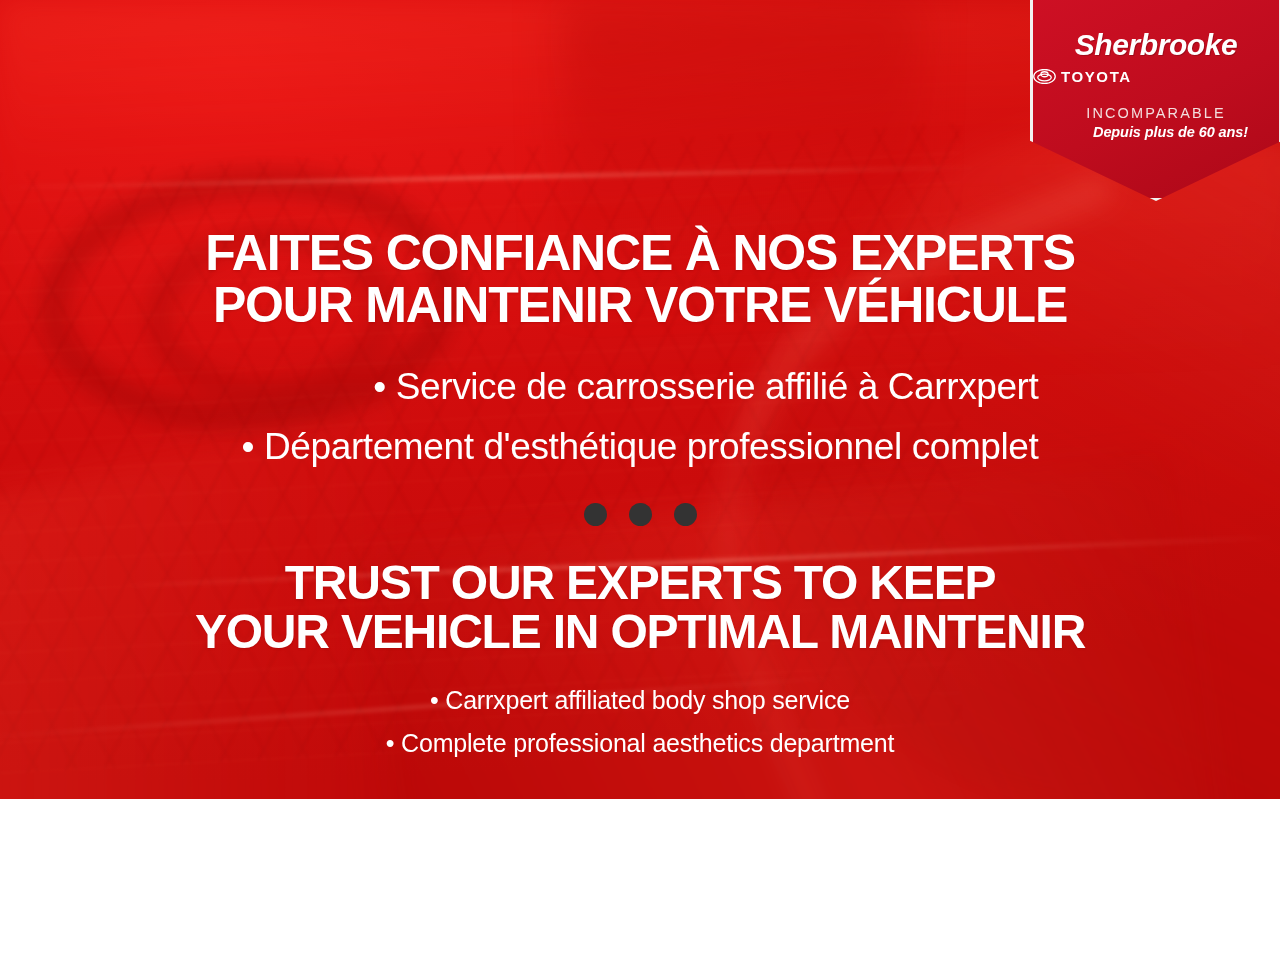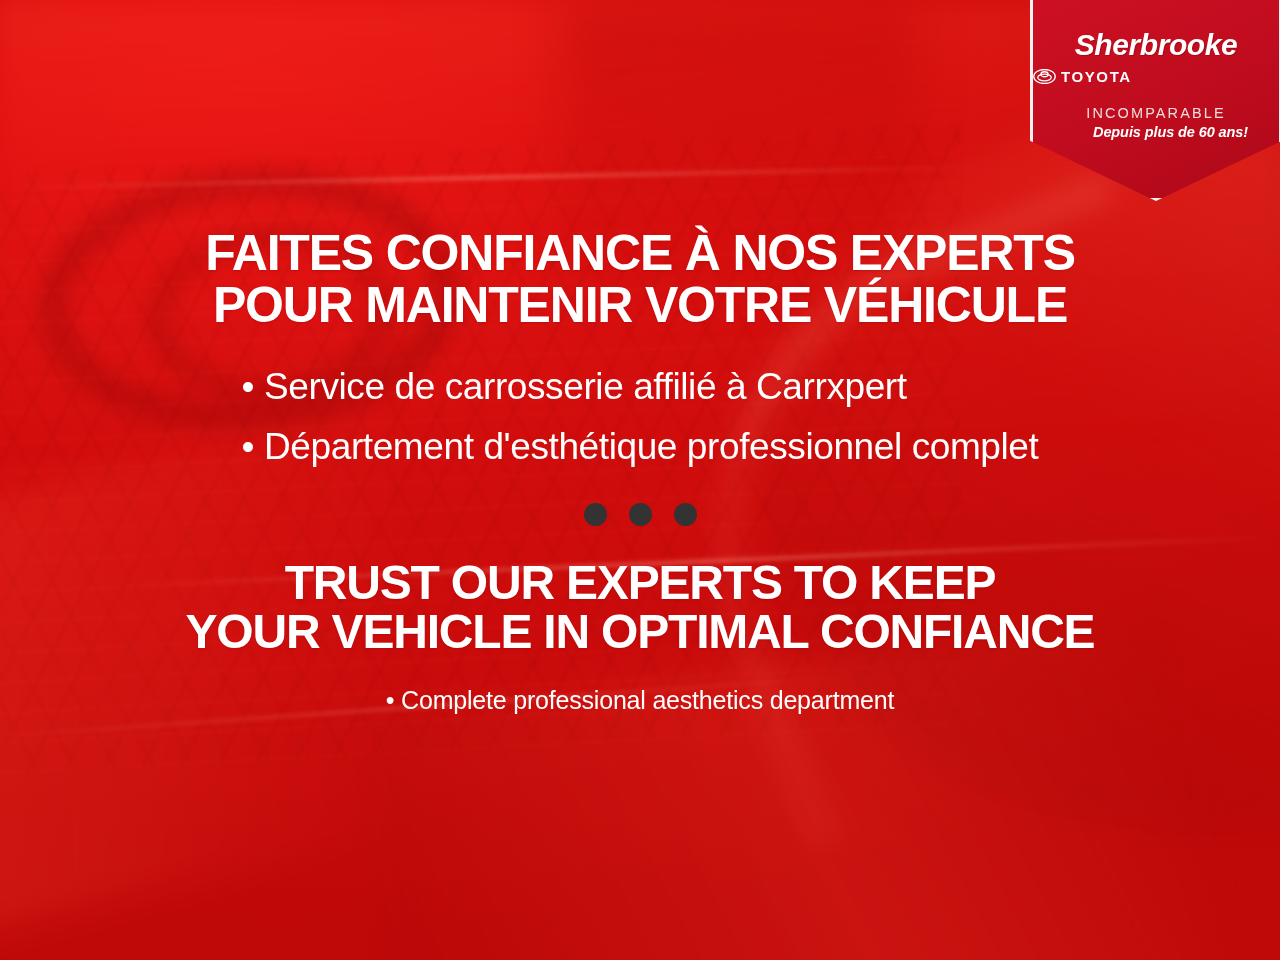--- a/index.html
+++ b/index.html
@@ -5,21 +5,21 @@
   * { margin:0; padding:0; box-sizing:border-box; }
   html, body {
     width:1280px; height:960px;
     overflow:hidden;
     font-family:"Liberation Sans", sans-serif;
   }
 
   
   .stage{
     position:relative;
-    width:1280px; height:960px;
+    width:1280px; height:799px;
     background:#d61010;
     overflow:hidden;
   }
 
   
   .bg-base{
     position:absolute; inset:0;
     background:
       radial-gradient(120% 90% at 18% 8%, #e81414 0%, #d20d0d 45%, #bf0808 100%);
   }
@@ -151,21 +151,21 @@
     margin-top:228px;
     font-size:50px;
     width:1010px;
   }
   .bullets-fr{
     margin-top:26px;
     color:#ffffff;
     font-size:37px;
     font-weight:400;
     line-height:1.62;
-    text-align:left;
+    text-align:right;
     letter-spacing:-.4px;
   }
 
   .dots{
     margin-top:26px;
     display:flex; gap:22px; justify-content:center;
   }
   .dot{ width:23px; height:23px; border-radius:50%; background:#333333; }
 
   .headline-en{
@@ -230,21 +230,22 @@
     </div>
 
     <div class="dots">
       <span class="dot"></span>
       <span class="dot"></span>
       <span class="dot"></span>
     </div>
 
     <h2 class="headline headline-en">
       <div>TRUST OUR EXPERTS TO KEEP</div>
-      <div>YOUR VEHICLE IN OPTIMAL CONFIANCE</div>
+      <div>YOUR VEHICLE IN OPTIMAL MAINTENIR</div>
     </h2>
 
     <div class="bullets-en">
+      <div>• Carrxpert affiliated body shop service</div>
       <div>• Complete professional aesthetics department</div>
     </div>
 
   </div>
 </div>
 
 </body></html>

